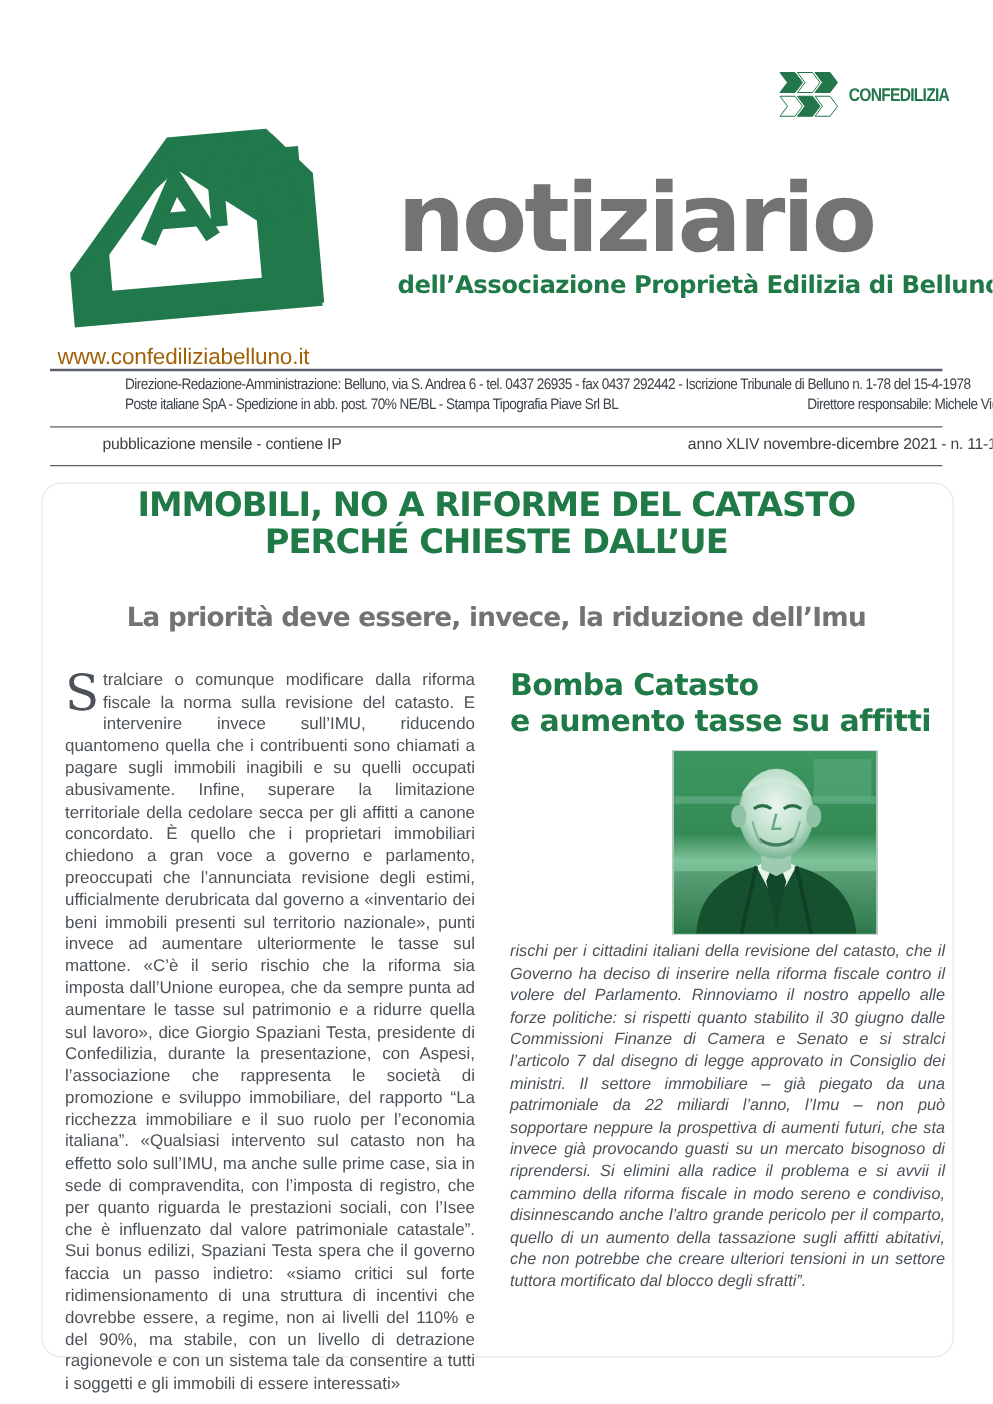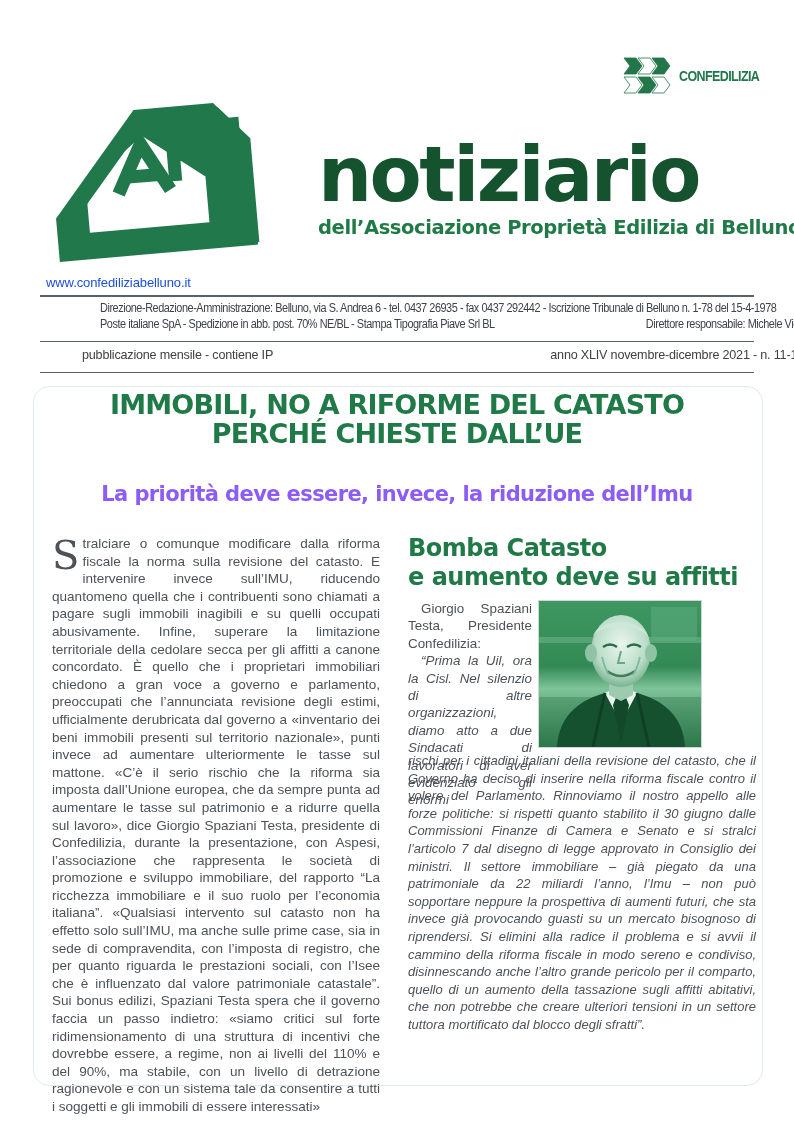--- a/index.html
+++ b/index.html
@@ -32,36 +32,36 @@
 
   
   .masthead{position:absolute;left:318px;top:140px;width:440px;}
   .masthead h1{
     margin:0;
     font-family:"DejaVu Sans", sans-serif;
     font-weight:700;
     font-size:76px;
     line-height:0.92;
     letter-spacing:-2.5px;
-    color:#14532d;
+    color:#737373;
   }
   .masthead .sub{
     margin-top:6px;
     font-family:"DejaVu Sans", sans-serif;
     font-weight:700;
     font-size:19.5px;
     letter-spacing:-0.4px;
     color:#1f7a47;
     white-space:nowrap;
   }
 
   
   .website{
     position:absolute;left:46px;top:275px;
-    font-size:13px;color:#1d4ed8;letter-spacing:-0.1px;
+    font-size:18px;color:#a16207;letter-spacing:-0.1px;
   }
 
   
   .rule{position:absolute;left:40px;width:714px;background:#5b6169;}
   .rule.r1{top:295px;height:1.6px;}
   .rule.r2{top:341px;height:1.3px;}
   .rule.r3{top:372px;height:1.3px;}
 
   .imprint{position:absolute;left:56px;top:299px;width:710px;margin-left:44px;}
   .imprint .ln{
@@ -94,21 +94,21 @@
     letter-spacing:-0.8px;
     color:#1f7a47;
   }
   .headline .l2{display:block;}
   .subhead{
     position:absolute;left:40px;top:482px;width:714px;
     text-align:center;
     font-family:"DejaVu Sans", sans-serif;
     font-weight:700;
     font-size:21px;letter-spacing:-0.6px;
-    color:#8b5cf6;
+    color:#737373;
   }
 
   
   .col{position:absolute;font-size:13.55px;line-height:17.6px;color:#4c5257;}
   .col p{margin:0;text-align:justify;hyphens:none;}
   .col-left{left:52px;top:535px;width:328px;}
 
   .dropcap{
     float:left;
     font-family:"DejaVu Serif", serif;
@@ -218,21 +218,21 @@
     <span class="l2">PERCHÉ CHIESTE DALL’UE</span>
   </div>
   <div class="subhead">La priorità deve essere, invece, la riduzione dell’Imu</div>
 
   <div class="col col-left">
     <p><span class="dropcap">S</span><span>tralciare o comunque modificare dalla riforma fiscale la norma sulla revisione del catasto. E intervenire invece sull’IMU, riducendo quantomeno quella che i contribuenti sono chiamati a pagare sugli immobili inagibili e su quelli occupati abusivamente. Infine, superare la limitazione territoriale della cedolare secca per gli affitti a canone concordato. È quello che i proprietari immobiliari chiedono a gran voce a governo e parlamento, preoccupati che l’annunciata revisione degli estimi, ufficialmente derubricata dal governo a «inventario dei beni immobili presenti sul territorio nazionale», punti invece ad aumentare ulteriormente le tasse sul mattone. «C’è il serio rischio che la riforma sia imposta dall’Unione europea, che da sempre punta ad aumentare le tasse sul patrimonio e a ridurre quella sul lavoro», dice Giorgio Spaziani Testa, presidente di Confedilizia, durante la presentazione, con Aspesi, l’associazione che rappresenta le società di promozione e sviluppo immobiliare, del rapporto “La ricchezza immobiliare e il suo ruolo per l’economia italiana”. «Qualsiasi intervento sul catasto non ha effetto solo sull’IMU, ma anche sulle prime case, sia in sede di compravendita, con l’imposta di registro, che per quanto riguarda le prestazioni sociali, con l’Isee che è influenzato dal valore patrimoniale catastale”. Sui bonus edilizi, Spaziani Testa spera che il governo faccia un passo indietro: «siamo critici sul forte ridimensionamento di una struttura di incentivi che dovrebbe essere, a regime, non ai livelli del 110% e del 90%, ma stabile, con un livello di detrazione ragionevole e con un sistema tale da consentire a tutti i soggetti e gli immobili di essere interessati»</span></p>
   </div>
 
   <div class="rc-title">
     <div>Bomba Catasto</div>
-    <div>e aumento deve su affitti</div>
+    <div>e aumento tasse su affitti</div>
   </div>
 
   <div class="photo">
     <svg viewBox="0 0 162 146" preserveAspectRatio="xMidYMid slice">
       <defs>
         <linearGradient id="bgg" x1="0" y1="0" x2="0" y2="1">
           <stop offset="0%" stop-color="#3e9660"></stop>
           <stop offset="45%" stop-color="#338a55"></stop>
           <stop offset="60%" stop-color="#7fc39a"></stop>
           <stop offset="100%" stop-color="#2d7c4c"></stop>
@@ -271,20 +271,16 @@
       <path d="M68 70 q14 10 28 0" stroke="#417f5c" stroke-width="2.6" fill="none"></path>
 
       <path d="M63 56 q3 12 7 18" stroke="#7fb89b" stroke-width="1.8" fill="none"></path>
       <path d="M101 56 q-3 12 -7 18" stroke="#7fb89b" stroke-width="1.8" fill="none"></path>
 
       <path d="M66 92 L54 146" stroke="#0f4027" stroke-width="3" fill="none"></path>
       <path d="M98 92 L110 146" stroke="#0f4027" stroke-width="3" fill="none"></path>
     </svg>
   </div>
 
-  <div class="rc-intro">
-    <div style="text-indent:13px">Giorgio Spaziani Testa, Presidente Confedilizia:</div>
-    <div class="ital" style="text-indent:13px">“Prima la Uil, ora la Cisl. Nel silenzio di altre organizzazioni, diamo atto a due Sindacati di lavoratori di aver evidenziato gli enormi</div>
-  </div>
 
   <div class="rc-body">rischi per i cittadini italiani della revisione del catasto, che il Governo ha deciso di inserire nella riforma fiscale contro il volere del Parlamento. Rinnoviamo il nostro appello alle forze politiche: si rispetti quanto stabilito il 30 giugno dalle Commissioni Finanze di Camera e Senato e si stralci l’articolo 7 dal disegno di legge approvato in Consiglio dei ministri. Il settore immobiliare – già piegato da una patrimoniale da 22 miliardi l’anno, l’Imu – non può sopportare neppure la prospettiva di aumenti futuri, che sta invece già provocando guasti su un mercato bisognoso di riprendersi. Si elimini alla radice il problema e si avvii il cammino della riforma fiscale in modo sereno e condiviso, disinnescando anche l’altro grande pericolo per il comparto, quello di un aumento della tassazione sugli affitti abitativi, che non potrebbe che creare ulteriori tensioni in un settore tuttora mortificato dal blocco degli sfratti”.</div>
 
 </div>
 
 </body></html>

